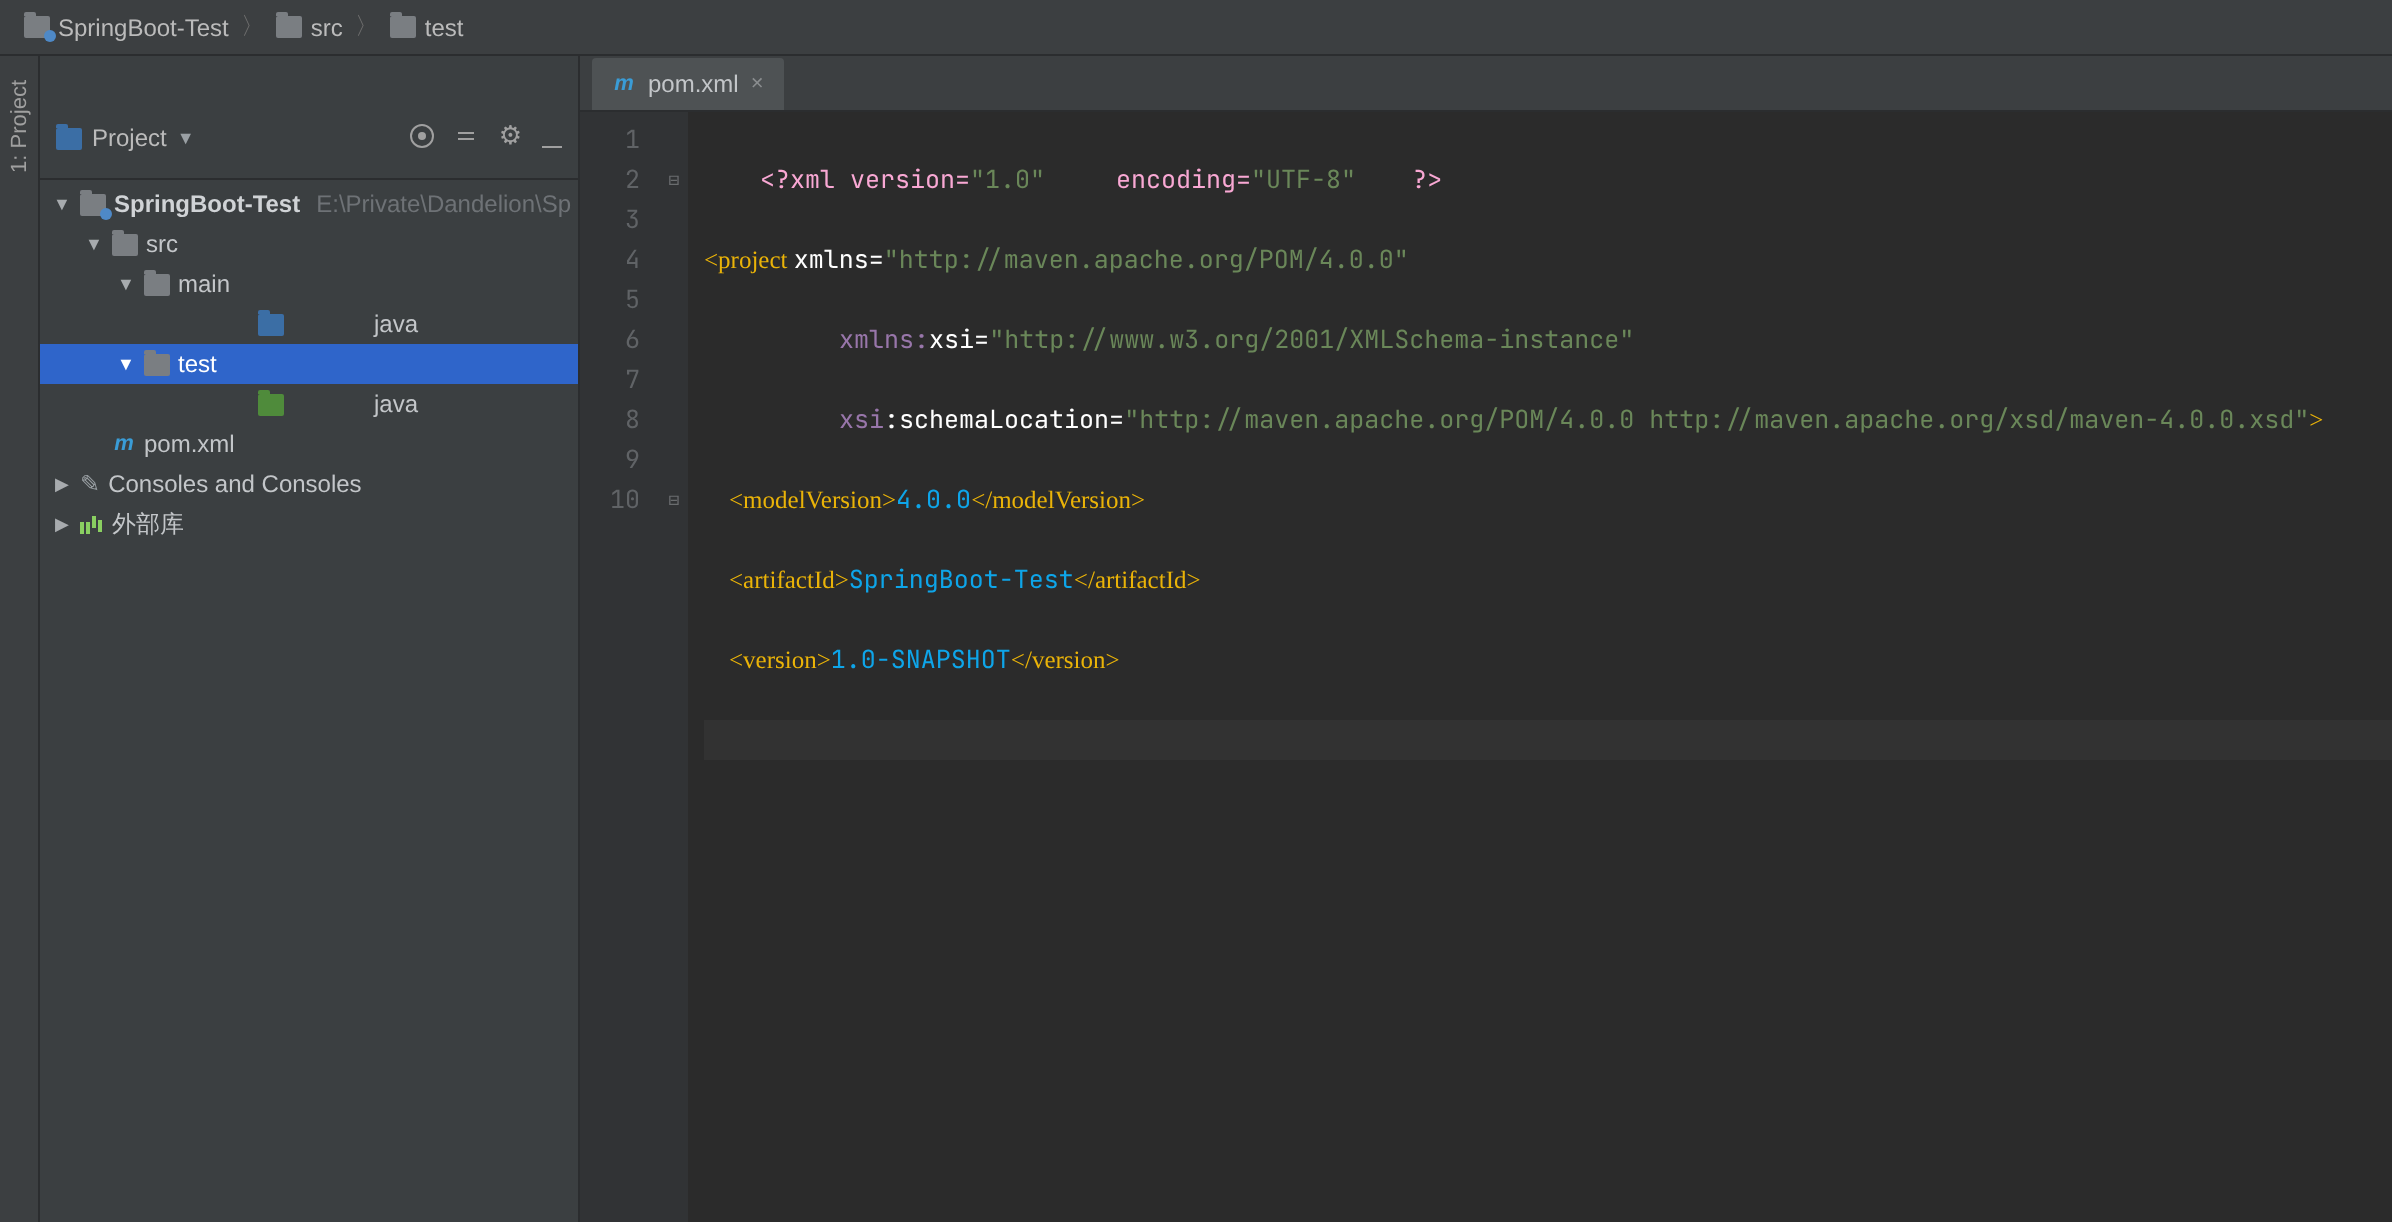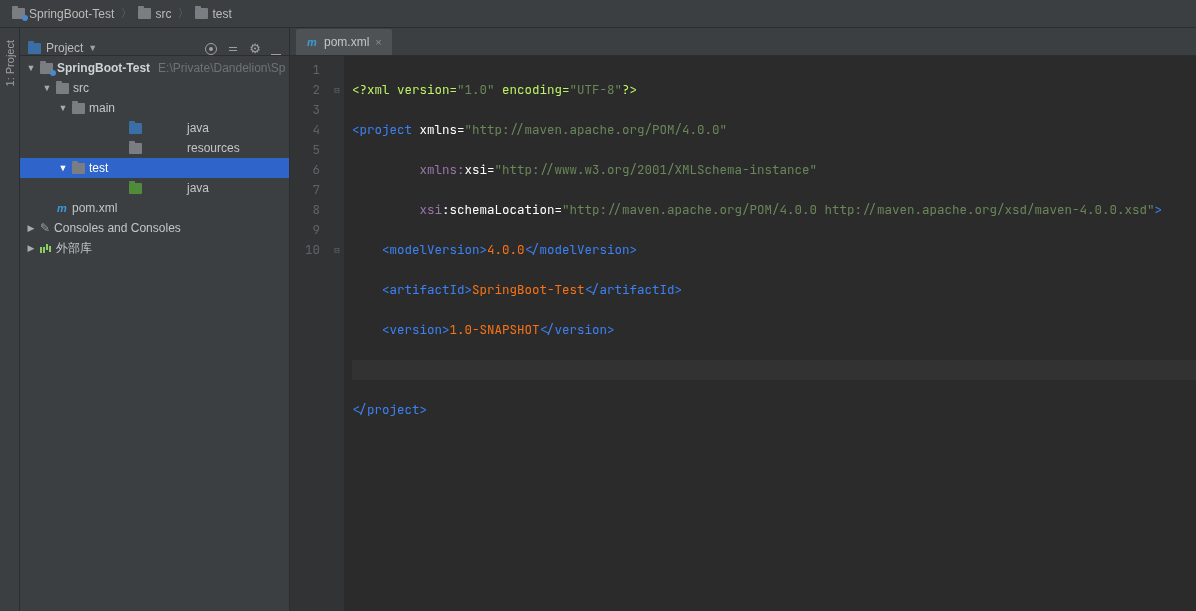--- a/index.html
+++ b/index.html
@@ -49,23 +49,24 @@
 
 
 .panel {
   width: 270px;
   background: #3b3f41;
   border-right: 1px solid #2b2d2f;
   display:flex; flex-direction:column;
 }
 .panel-header {
   height: 28px;
-  display:flex; align-items:flex-end;
+  display:flex; align-items:flex-start;
   border-bottom: 1px solid #2b2d2f;
   padding: 0 6px 0 8px;
+  margin-top: 34px;
 }
 .panel-header .title { display:flex; align-items:center; gap:5px; flex:1; }
 .panel-header .title .chev { font-size:9px; color:#9aa0a4; }
 .panel-header .tools { display:flex; gap:10px; align-items:center; }
 .tool-icon { width:12px; height:12px; display:inline-block; position:relative; }
 .tool-target::before{content:""; position:absolute; inset:0; border:1.2px solid #a0a0a0; border-radius:50%;}
 .tool-target::after{content:""; position:absolute; left:4px; top:4px; width:4px; height:4px; background:#a0a0a0; border-radius:50%;}
 .tool-collapse{display:flex;flex-direction:column;gap:2px;align-items:center;justify-content:center;}
 .tool-collapse::before,.tool-collapse::after{content:"";width:8px;height:1.2px;background:#a0a0a0;}
 .tool-gear{color:#a0a0a0;font-size:13px;line-height:12px;}
@@ -96,25 +97,25 @@
 .tab { height:26px; padding:0 10px; display:flex; align-items:center; gap:6px; background:#4e5254; color:#c3c6c9; border-radius:2px 2px 0 0; }
 .tab .close { color:#8a8d8f; font-size:11px; }
 .code-area { flex:1; display:flex; background:#2b2b2b; font-family:"JetBrains Mono","Consolas",monospace; font-size:12.5px; }
 .gutter { width:40px; background:#313335; color:#606366; text-align:right; padding:4px 10px 0 0; line-height:20px; }
 .foldcol { width:14px; background:#313335; padding-top:4px; line-height:20px; font-size:9px; color:#6a6d6f; text-align:center; }
 .code { flex:1; padding:4px 0 0 8px; line-height:20px; white-space:pre; }
 .code .line{height:20px;}
 .current-line{background:#323232;}
 
 
-.c-tag{color:#3b82f6;}
+.c-tag{color:#eab308;font-family:Liberation Serif, serif;}
 .c-attr{color:#ffffff;}
 .c-str{color:#6a8759;}
-.c-txt{color:#f97316;}
-.c-pi{color:#bef264;}
+.c-txt{color:#0ea5e9;}
+.c-pi{color:#f9a8d4;margin-left:28px;}
 .c-ns{color:#9876aa;}
 </style>
 </head>
 <body>
 
 <div class="breadcrumb">
   <span class="crumb">
     <span class="folder-icon dot"></span>
     <span>SpringBoot-Test</span>
   </span>
@@ -165,25 +166,20 @@
       <div class="node indent-2">
         <span class="arrow">▼</span>
         <span class="folder-icon"></span>
         <span class="label">main</span>
       </div>
       <div class="node indent-3">
         <span class="arrow"></span>
         <span class="folder-icon blue"></span>
         <span class="label">java</span>
       </div>
-      <div class="node indent-3">
-        <span class="arrow"></span>
-        <span class="folder-icon"></span>
-        <span class="label">resources</span>
-      </div>
       <div class="node indent-2 selected">
         <span class="arrow">▼</span>
         <span class="folder-icon"></span>
         <span class="label">test</span>
       </div>
       <div class="node indent-3">
         <span class="arrow"></span>
         <span class="folder-icon green"></span>
         <span class="label">java</span>
       </div>
@@ -240,17 +236,16 @@
       </div>
       <div class="code">
 <div class="line"><span class="c-pi">&lt;?xml version=</span><span class="c-str">"1.0"</span><span class="c-pi"> encoding=</span><span class="c-str">"UTF-8"</span><span class="c-pi">?&gt;</span></div>
 <div class="line"><span class="c-tag">&lt;project </span><span class="c-attr">xmlns</span><span class="c-attr">=</span><span class="c-str">"http://maven.apache.org/POM/4.0.0"</span></div>
 <div class="line"><span>         </span><span class="c-ns">xmlns:</span><span class="c-attr">xsi</span><span class="c-attr">=</span><span class="c-str">"http://www.w3.org/2001/XMLSchema-instance"</span></div>
 <div class="line"><span>         </span><span class="c-ns">xsi</span><span class="c-attr">:schemaLocation</span><span class="c-attr">=</span><span class="c-str">"http://maven.apache.org/POM/4.0.0 http://maven.apache.org/xsd/maven-4.0.0.xsd"</span><span class="c-tag">&gt;</span></div>
 <div class="line"><span class="c-tag">    &lt;modelVersion&gt;</span><span class="c-txt">4.0.0</span><span class="c-tag">&lt;/modelVersion&gt;</span></div>
 <div class="line"><span class="c-tag">    &lt;artifactId&gt;</span><span class="c-txt">SpringBoot-Test</span><span class="c-tag">&lt;/artifactId&gt;</span></div>
 <div class="line"><span class="c-tag">    &lt;version&gt;</span><span class="c-txt">1.0-SNAPSHOT</span><span class="c-tag">&lt;/version&gt;</span></div>
 <div class="line current-line">&nbsp;</div>
-<div class="line"><span class="c-tag">&lt;/project&gt;</span></div>
       </div>
     </div>
   </div>
 </div>
 
 </body></html>

